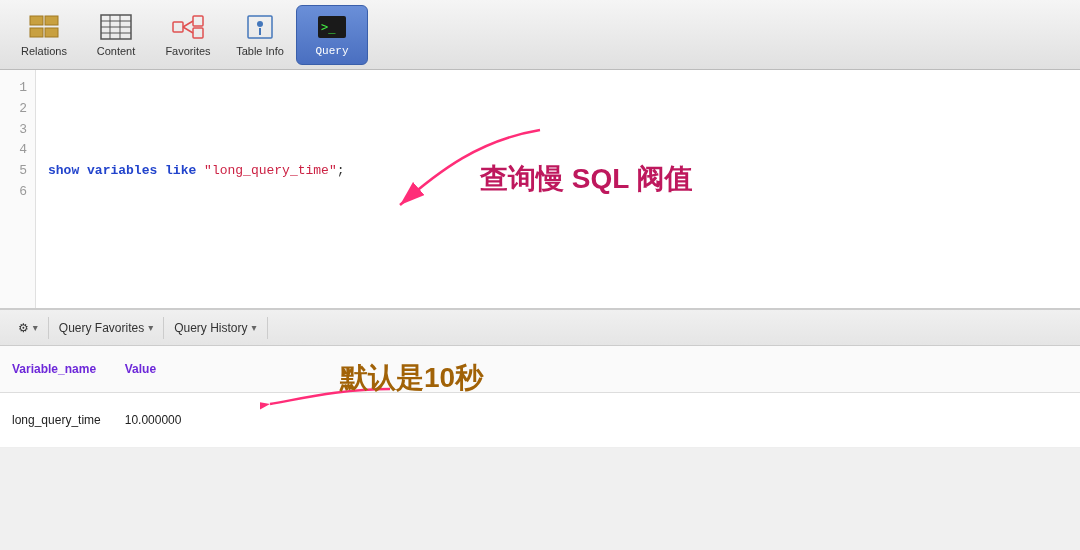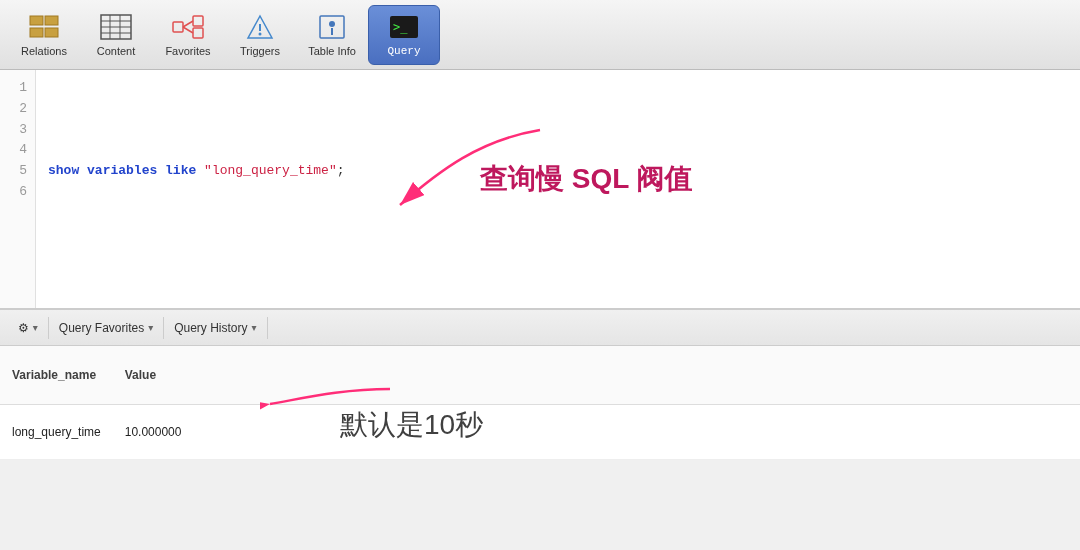--- a/index.html
+++ b/index.html
@@ -149,48 +149,47 @@
       flex: 1;
       position: relative;
     }
     .results-table {
       width: 100%;
       border-collapse: collapse;
       font-size: 12px;
     }
     .results-table th {
       text-align: left;
-      padding: 22px 12px;
+      padding: 16px 12px;
       border-bottom: 1px solid #ddd;
       font-weight: 600;
-      color: #404040;
+      color: #6d28d9;
       background: #fafafa;
     }
     .results-table td {
       padding: 20px 12px;
       border-bottom: 1px solid #eee;
       color: #222;
     }
 
     
     .result-annotation {
       position: absolute;
       top: 30px;
       left: 380px;
       pointer-events: none;
     }
     .result-annotation-text {
       font-size: 28px;
-      font-weight: normal;
-      color: #404040;
+      font-weight: bold;
+      color: #a16207;
       white-space: nowrap;
       position: absolute;
       top: -15px;
       left: 80px;
-      margin-top: 47px;
     }
 
     .main-content {
       display: flex;
       flex-direction: column;
       height: calc(550px - 70px);
     }
 
     .results-wrapper {
       flex: 1;
@@ -235,30 +234,20 @@
         <rect x="1" y="8" width="10" height="10" fill="none" stroke="#e05050" stroke-width="1.5" rx="1"></rect>
         <rect x="21" y="2" width="10" height="10" fill="none" stroke="#e05050" stroke-width="1.5" rx="1"></rect>
         <rect x="21" y="14" width="10" height="10" fill="none" stroke="#e05050" stroke-width="1.5" rx="1"></rect>
         <line x1="11" y1="13" x2="21" y2="7" stroke="#e05050" stroke-width="1.5"></line>
         <line x1="11" y1="13" x2="21" y2="19" stroke="#e05050" stroke-width="1.5"></line>
       </svg>
     </div>
     <span class="icon-label">Favorites</span>
   </button>
 
-  <button class="toolbar-item">
-    <div class="icon-shape">
-      <svg width="32" height="26" viewBox="0 0 32 26">
-        <polygon points="16,2 28,24 4,24" fill="none" stroke="#4488cc" stroke-width="1.5"></polygon>
-        <line x1="16" y1="10" x2="16" y2="17" stroke="#4488cc" stroke-width="2"></line>
-        <circle cx="16" cy="20" r="1.5" fill="#4488cc"></circle>
-      </svg>
-    </div>
-    <span class="icon-label">Triggers</span>
-  </button>
 
   <button class="toolbar-item">
     <div class="icon-shape">
       <svg width="32" height="26" viewBox="0 0 32 26">
         <rect x="4" y="2" width="24" height="22" fill="none" stroke="#4477bb" stroke-width="1.5" rx="1"></rect>
         <circle cx="16" cy="10" r="3" fill="#4477bb"></circle>
         <line x1="16" y1="14" x2="16" y2="21" stroke="#4477bb" stroke-width="2"></line>
       </svg>
     </div>
     <span class="icon-label">Table Info</span>

